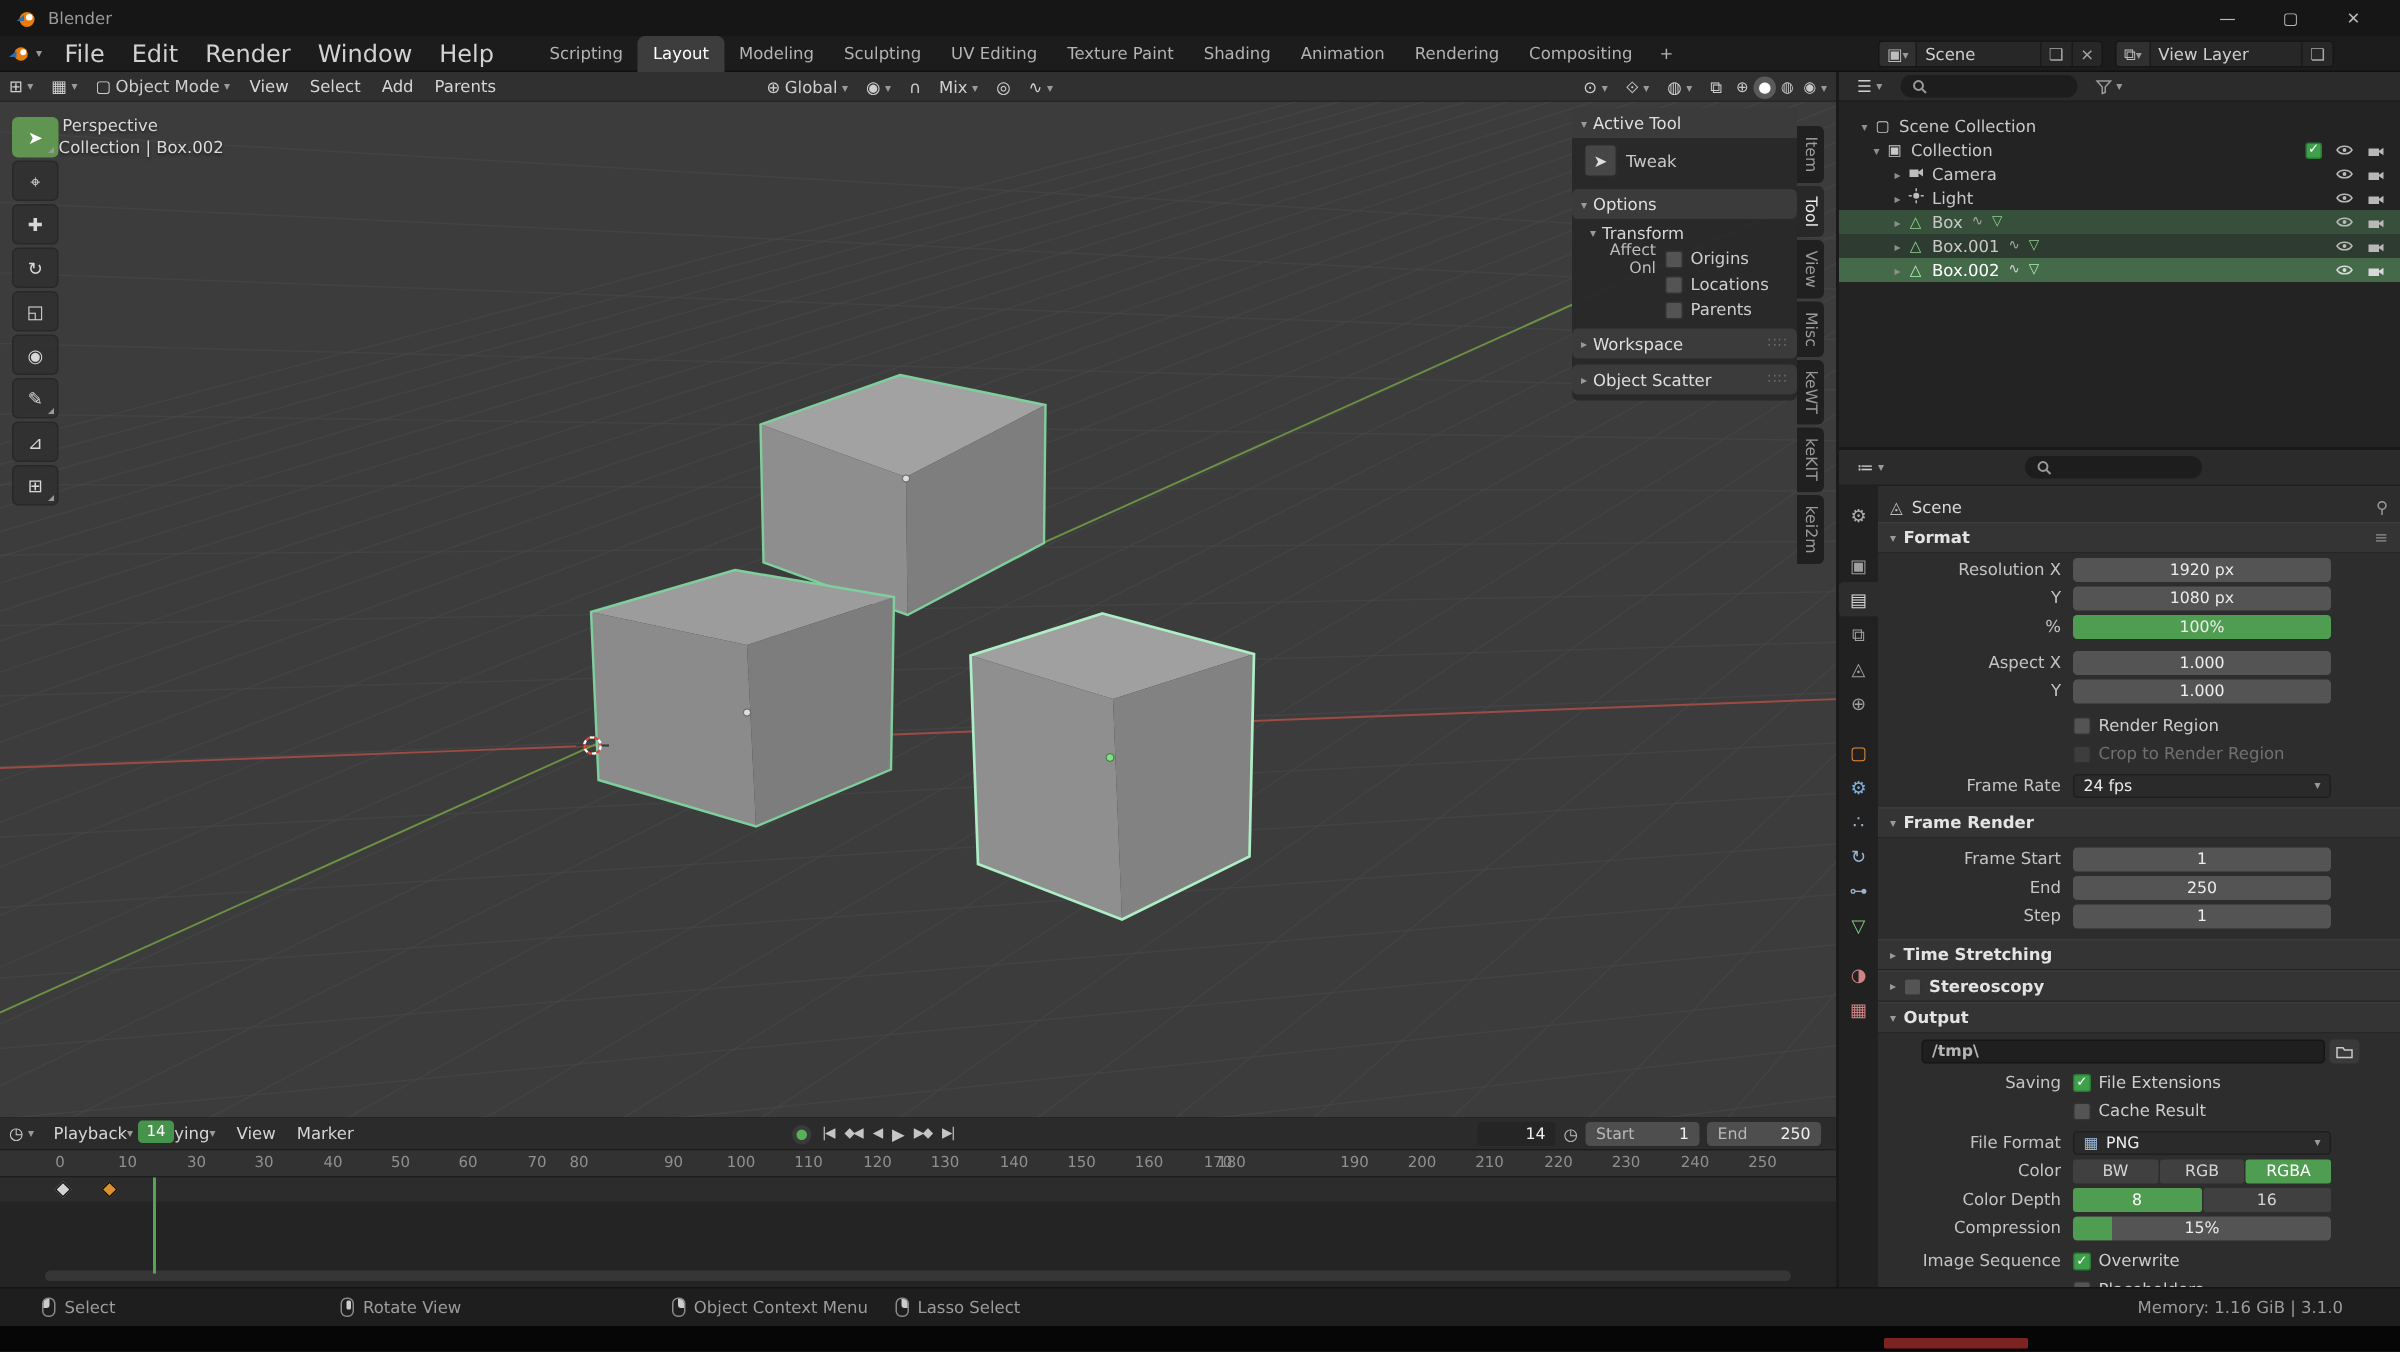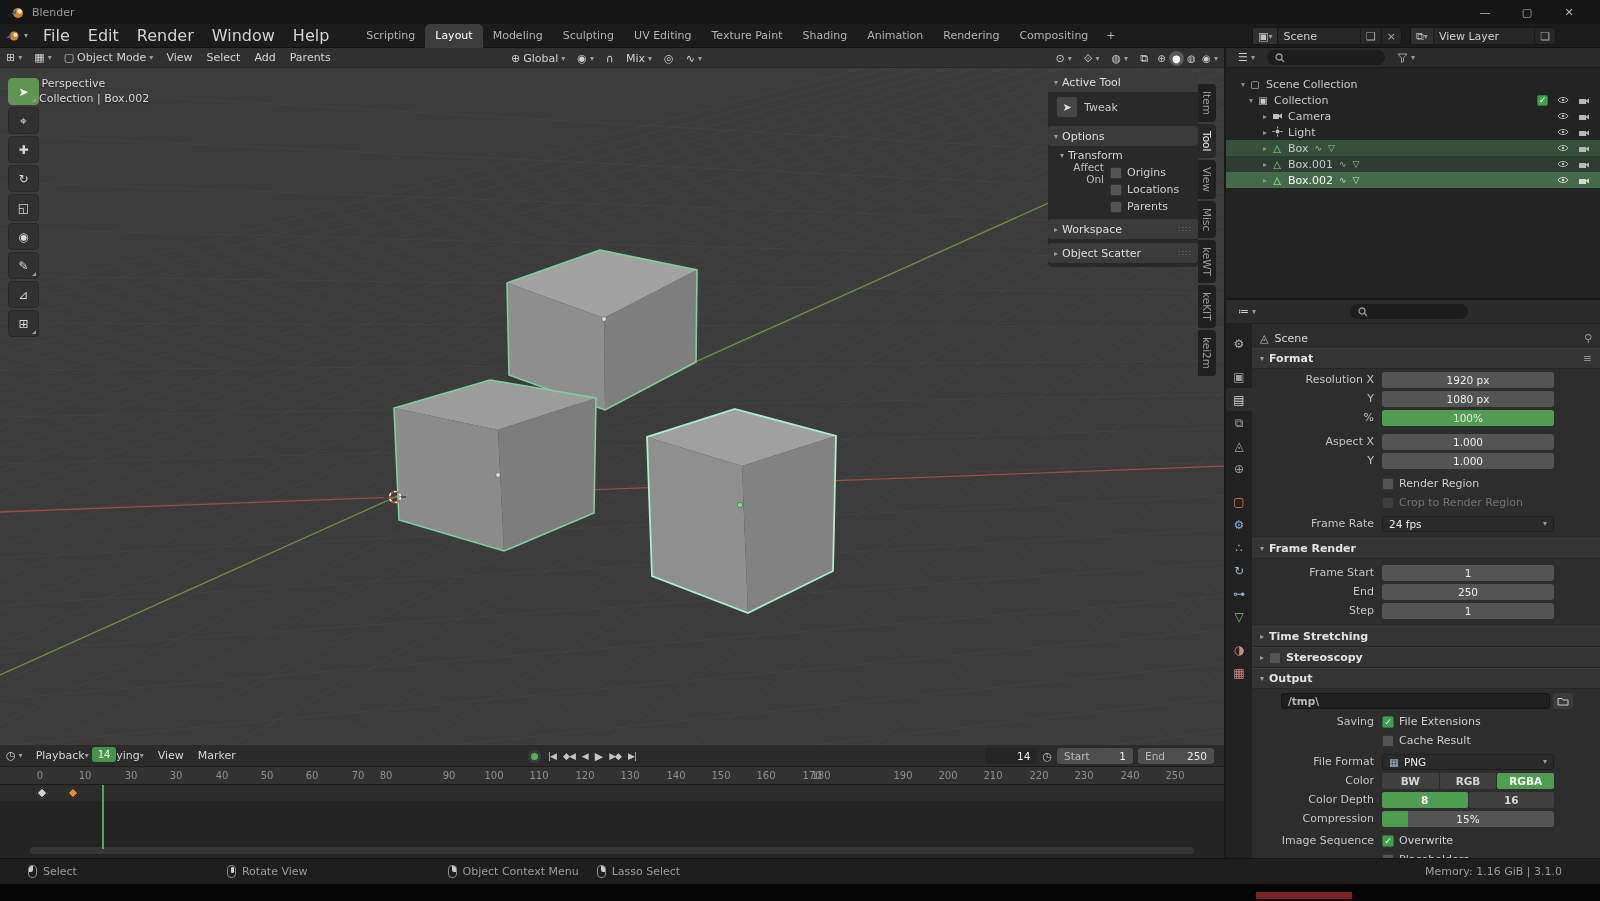--- a/index.html
+++ b/index.html
@@ -90,21 +90,21 @@
   .pbread{display:flex;align-items:center;gap:6px;height:20px;padding:0 8px;color:#d9d9d9;}
   .phead{display:flex;align-items:center;gap:5px;height:21px;padding:0 8px;color:#e3e3e3;font-weight:bold;font-size:11px;background:#343434;border-top:1px solid #3c3c3c;border-bottom:1px solid #262626;}
   .phead .pm{margin-left:auto;color:#8f8f8f;font-weight:normal;}
   .prow{display:flex;align-items:center;height:17px;margin:2px 0;}
   .plabel{width:130px;text-align:right;padding-right:8px;color:#c4c4c4;font-size:11px;flex:none;white-space:nowrap;}
   .pfield{width:172px;height:16px;border-radius:3px;position:relative;display:flex;align-items:center;justify-content:center;font-size:10.5px;color:#ececec;background:var(--field);overflow:hidden;}
   .pfield.menu{background:#2a2a2a;border:1px solid #1f1f1f;justify-content:flex-start;padding:0 6px;gap:5px;}
   .pfield.menu .mar{margin-left:auto;font-size:8px;color:#9a9a9a;}
   .pfield.slider .fill{position:absolute;left:0;top:0;bottom:0;background:var(--accent);}
   .pfield.slider .sval{position:relative;z-index:1;}
-  .pfield.seg{background:none;gap:1px;overflow:visible;font-weight:bold;}
+  .pfield.seg{background:none;gap:1px;overflow:visible;}
   .segbtn{flex:1;height:16px;background:#404040;display:flex;align-items:center;justify-content:center;border-radius:2px;color:#d5d5d5;}
   .segbtn.active{background:var(--accent);color:#fff;}
   .chkrow{display:flex;align-items:center;width:172px;}
   .pathrow{display:flex;align-items:center;gap:3px;padding:0 10px 0 12px;height:18px;margin:3px 17px;font-weight:bold;}
   .pathfield{flex:1;height:16px;background:#1f1f1f;border:1px solid #161616;border-radius:3px;display:flex;align-items:center;padding:0 6px;color:#b5b5b5;font-size:10.5px;}
   .folderbtn{width:20px;height:16px;background:#3a3a3a;border-radius:3px;display:flex;align-items:center;justify-content:center;}
   .dim{opacity:.42;}
 
   
   #timeline{position:absolute;left:0;top:745px;width:1226px;height:113px;background:#242424;border-right:2px solid #1a1a1a;}

